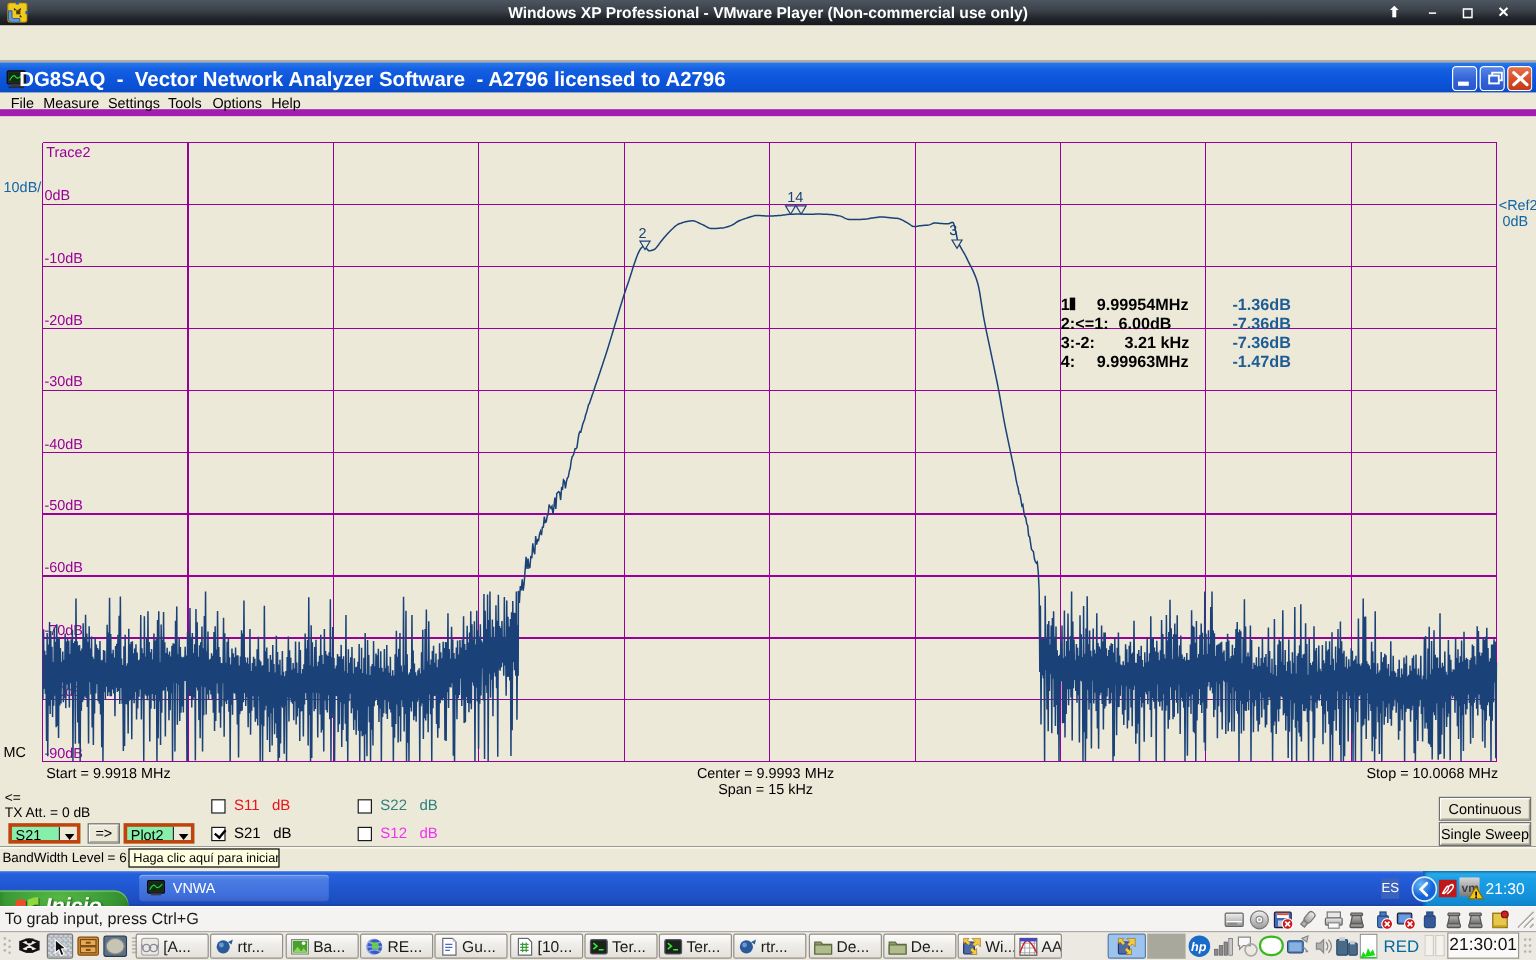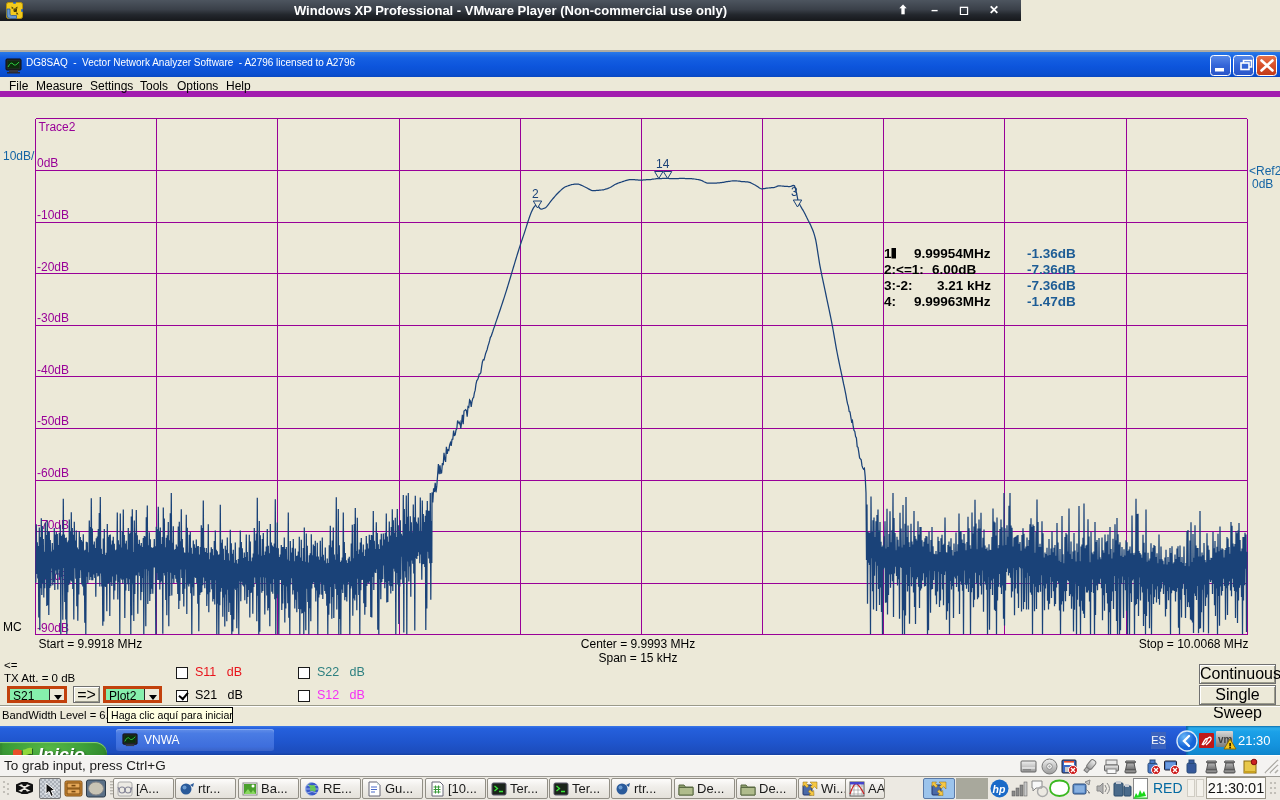--- a/index.html
+++ b/index.html
@@ -1,36 +1,36 @@
 <!DOCTYPE html>
 <html><head><meta charset="utf-8"><style>
 *{margin:0;padding:0;box-sizing:border-box}
 html,body{width:1280px;height:800px;overflow:hidden;font-family:"Liberation Sans",sans-serif}
 #stage{position:relative;width:1280px;height:800px;background:#ece9d8}
 .abs{position:absolute}
 
-#vmtitle{left:0;top:0;width:1021px;height:21px;background:linear-gradient(#4d555f 0%,#3a4049 45%,#23272d 70%,#16181c 100%);color:#fff;font-weight:bold;font-size:13px;text-align:center;line-height:21px}
+#vmtitle{left:0;top:0;width:1280px;height:21px;background:linear-gradient(#4d555f 0%,#3a4049 45%,#23272d 70%,#16181c 100%);color:#fff;font-weight:bold;font-size:13px;text-align:center;line-height:21px}
 #vmmenu{left:0;top:21px;width:1280px;height:29px;background:linear-gradient(#f4f3f1,#e8e6e2);color:#1a1a1a;font-size:15px}
 #vmmenu span{display:inline-block;padding:0 9px;line-height:28px}
 .wbtn{color:#fff;font-size:12px;font-weight:bold}
 
 #xptitle{left:0;top:51.5px;width:1280px;height:26px;background:linear-gradient(#2a7ae8 0%,#1560e2 22%,#0d55dc 55%,#0a4fd0 85%,#0845be 100%);}
-#xptitle .txt{position:absolute;left:26px;top:5px;color:#fff;font-weight:normal;font-size:10px;white-space:pre}
+#xptitle .txt{position:absolute;left:16px;top:5px;color:#fff;font-weight:bold;font-size:17px;white-space:pre}
 #xpmenu{left:0;top:77px;width:1280px;height:20px;background:#ece9d8;font-size:12px;color:#000;border-bottom:6px solid #a21caf}
 #xpmenu span{position:absolute;line-height:19px}
 #client{left:0;top:97px;width:1280px;height:629px;background:#ece9d8}
 
 .ctl{position:absolute;font-size:11.5px;color:#000}
 .cbrow{position:absolute;height:13px}
 .cbx{display:inline-block;width:12px;height:12px;background:#fff;border:1px solid #1a1a1a;vertical-align:-2px;position:relative}
 .cbx.chk:after{content:"";position:absolute;left:1.5px;top:1px;width:7px;height:4px;border-left:2px solid #000;border-bottom:2px solid #000;transform:rotate(-50deg)}
 .combo{position:absolute;background:#86efac;border:3px solid #c2410c;font-size:12px}
 .combo .ar{position:absolute;right:0;top:0;bottom:0;width:15px;background:#ece9d8;border-left:1px solid #2a2a2a;text-align:center}
 .combo .ar:after{content:"";position:absolute;left:3.5px;top:6px;border:4px solid transparent;border-top:5px solid #000}
-.btn95{position:absolute;background:#ece9d8;border:1px solid #707070;box-shadow:inset 1px 1px 0 #fff,inset -1px -1px 0 #9a9a8a;font-size:16px;text-align:center;color:#000}
+.btn95{position:absolute;background:#ece9d8;border:1px solid #707070;box-shadow:inset 1px 1px 0 #fff,inset -1px -1px 0 #9a9a8a;font-size:12px;text-align:center;color:#000}
 
 #xptask{left:0;top:726px;width:1280px;height:29px;background:linear-gradient(#3a77e8 0%,#2560dd 8%,#1f55cd 55%,#1c4cbc 92%,#15409f 100%)}
 #inicio{position:absolute;left:0;top:16px;width:107px;height:24px;border-radius:0 12px 12px 0;background:radial-gradient(ellipse at 45% 25%,#57b846 0%,#3d9f38 45%,#2e8329 80%,#256f22 100%);box-shadow:inset 0 1px 1px #8fd87f,inset 0 -2px 3px #1c5c18;color:#fff;font-weight:bold;font-style:italic;font-size:18px}
 #vnwabtn{position:absolute;left:116px;top:3px;width:158px;height:22px;border-radius:3px;background:linear-gradient(#638fe8 0%,#4a7ce4 20%,#3e6edc 80%,#3a63c8 100%);box-shadow:inset 0 1px 0 #85a9ee;color:#fff;font-size:12px;line-height:22px}
 #tray{position:absolute;left:1186px;top:0;width:94px;height:29px;background:linear-gradient(#35b5f0 0%,#1ba1e8 20%,#1492dc 70%,#0f86cc 100%);box-shadow:inset 2px 1px 2px #0a6aaa}
 #esbox{position:absolute;left:1151px;top:6px;width:15px;height:17px;background:#3b63be;color:#fff;font-size:11px;text-align:center;line-height:17px}
 
 #vmstatus{left:0;top:755px;width:1280px;height:22px;background:#f4f3f1;border-top:1px solid #fff;border-bottom:1px solid #9c9a94;font-size:13.5px;color:#1a1a1a}
 
 #hosttask{left:0;top:777px;width:1280px;height:23px;background:#ece9e2}

